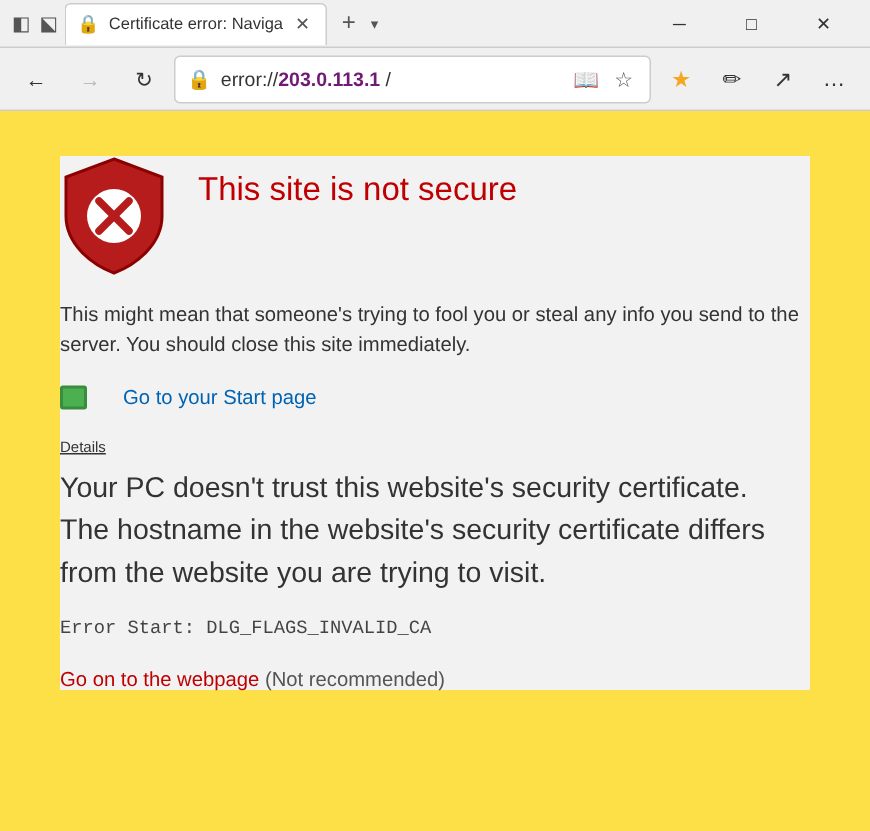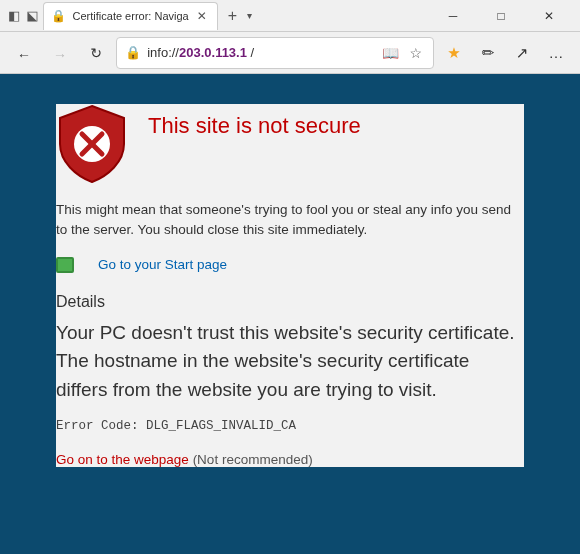--- a/index.html
+++ b/index.html
@@ -170,24 +170,24 @@
       color: #333;
       font-size: 15px;
       cursor: pointer;
       border-radius: 4px;
       border: none;
       background: transparent;
     }
 
     
     .content {
-      background: #0c4a6e;
+      background: #fde047;
       height: calc(554px - 32px - 42px);
       overflow-y: auto;
-      padding: 30px 56px;
+      padding: 30px 40px;
     }
 
     .error-container {
       background: #f2f2f2;
     }
 
     .error-header {
       display: flex;
       align-items: flex-start;
       gap: 20px;
@@ -236,24 +236,25 @@
       flex-shrink: 0;
       position: relative;
     }
     .start-page-link-text {
       color: #0063b1;
       font-size: 13.5px;
       text-decoration: none;
     }
 
     .details-label {
-      font-size: 16px;
+      font-size: 10px;
       color: #333;
       margin-bottom: 8px;
       font-weight: 400;
+      text-decoration: underline;
     }
 
     .details-text {
       font-size: 19px;
       color: #333;
       line-height: 1.5;
       margin-bottom: 12px;
     }
 
     .error-code {
@@ -304,21 +305,21 @@
 </div>
 
 <div class="nav-bar">
   <button class="nav-btn">←</button>
   <button class="nav-btn disabled">→</button>
   <button class="nav-btn">↻</button>
 
   <div class="address-bar">
     <span class="address-lock">🔒</span>
     <span class="address-text">
-      <span>info://</span><strong>203.0.113.1</strong><span> /</span>
+      <span>error://</span><strong>203.0.113.1</strong><span> /</span>
     </span>
     <div class="address-icons">
       <span class="address-icon-btn">📖</span>
       <span class="address-icon-btn">☆</span>
     </div>
   </div>
 
   <div class="nav-right-icons">
     <button class="nav-right-btn" style="color:#f5a623;">★</button>
     <button class="nav-right-btn">✏</button>
@@ -354,21 +355,21 @@
       </div>
 
       <p class="details-label">Details</p>
 
       <div class="details-text">
         <span>Your PC doesn't trust this website's security certificate.</span><br>
         <span>The hostname in the website's security certificate differs from the website you are trying to visit.</span>
       </div>
 
       <div class="error-code">
-        <span>Error Code:  DLG_FLAGS_INVALID_CA</span><br>
+        <span>Error Start:  DLG_FLAGS_INVALID_CA</span><br>
       </div>
 
       <div class="go-to-webpage">
         <a href="#" style="color:#c00000;">Go on to the webpage</a>
         <span class="not-recommended"> </span><span class="not-recommended">(Not recommended)</span>
       </div>
     </div>
 
   </div>
 </div>

